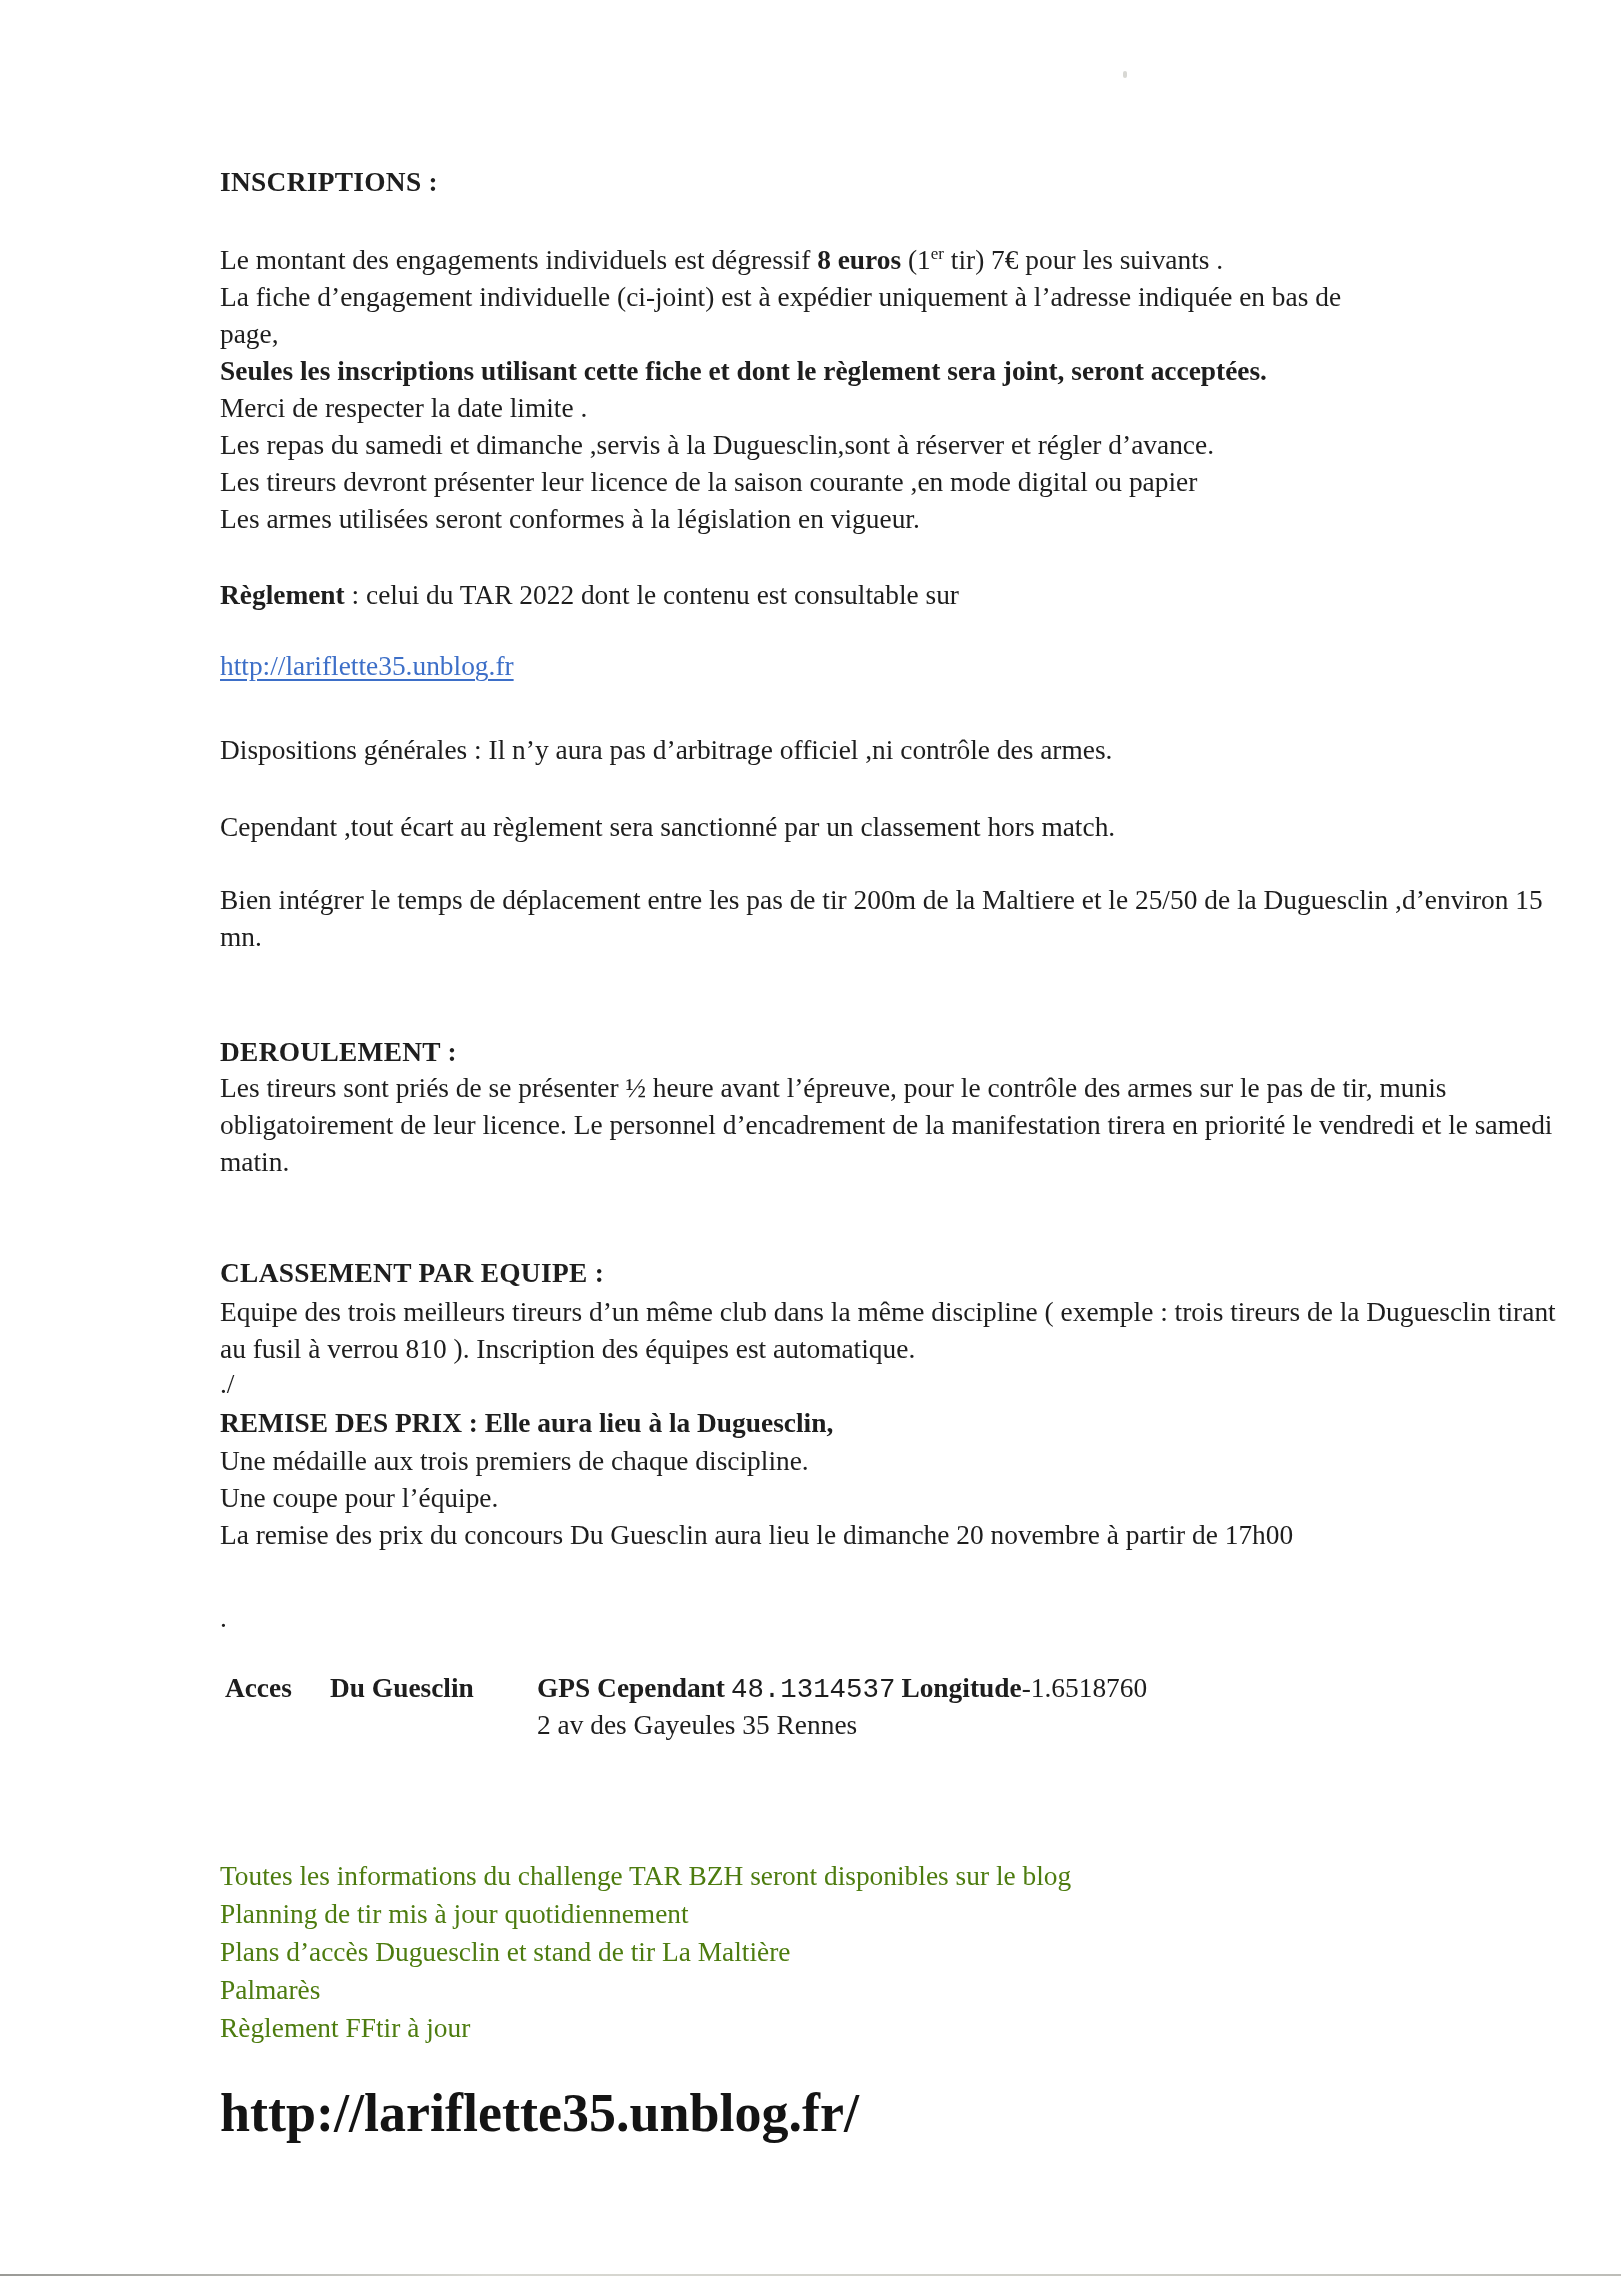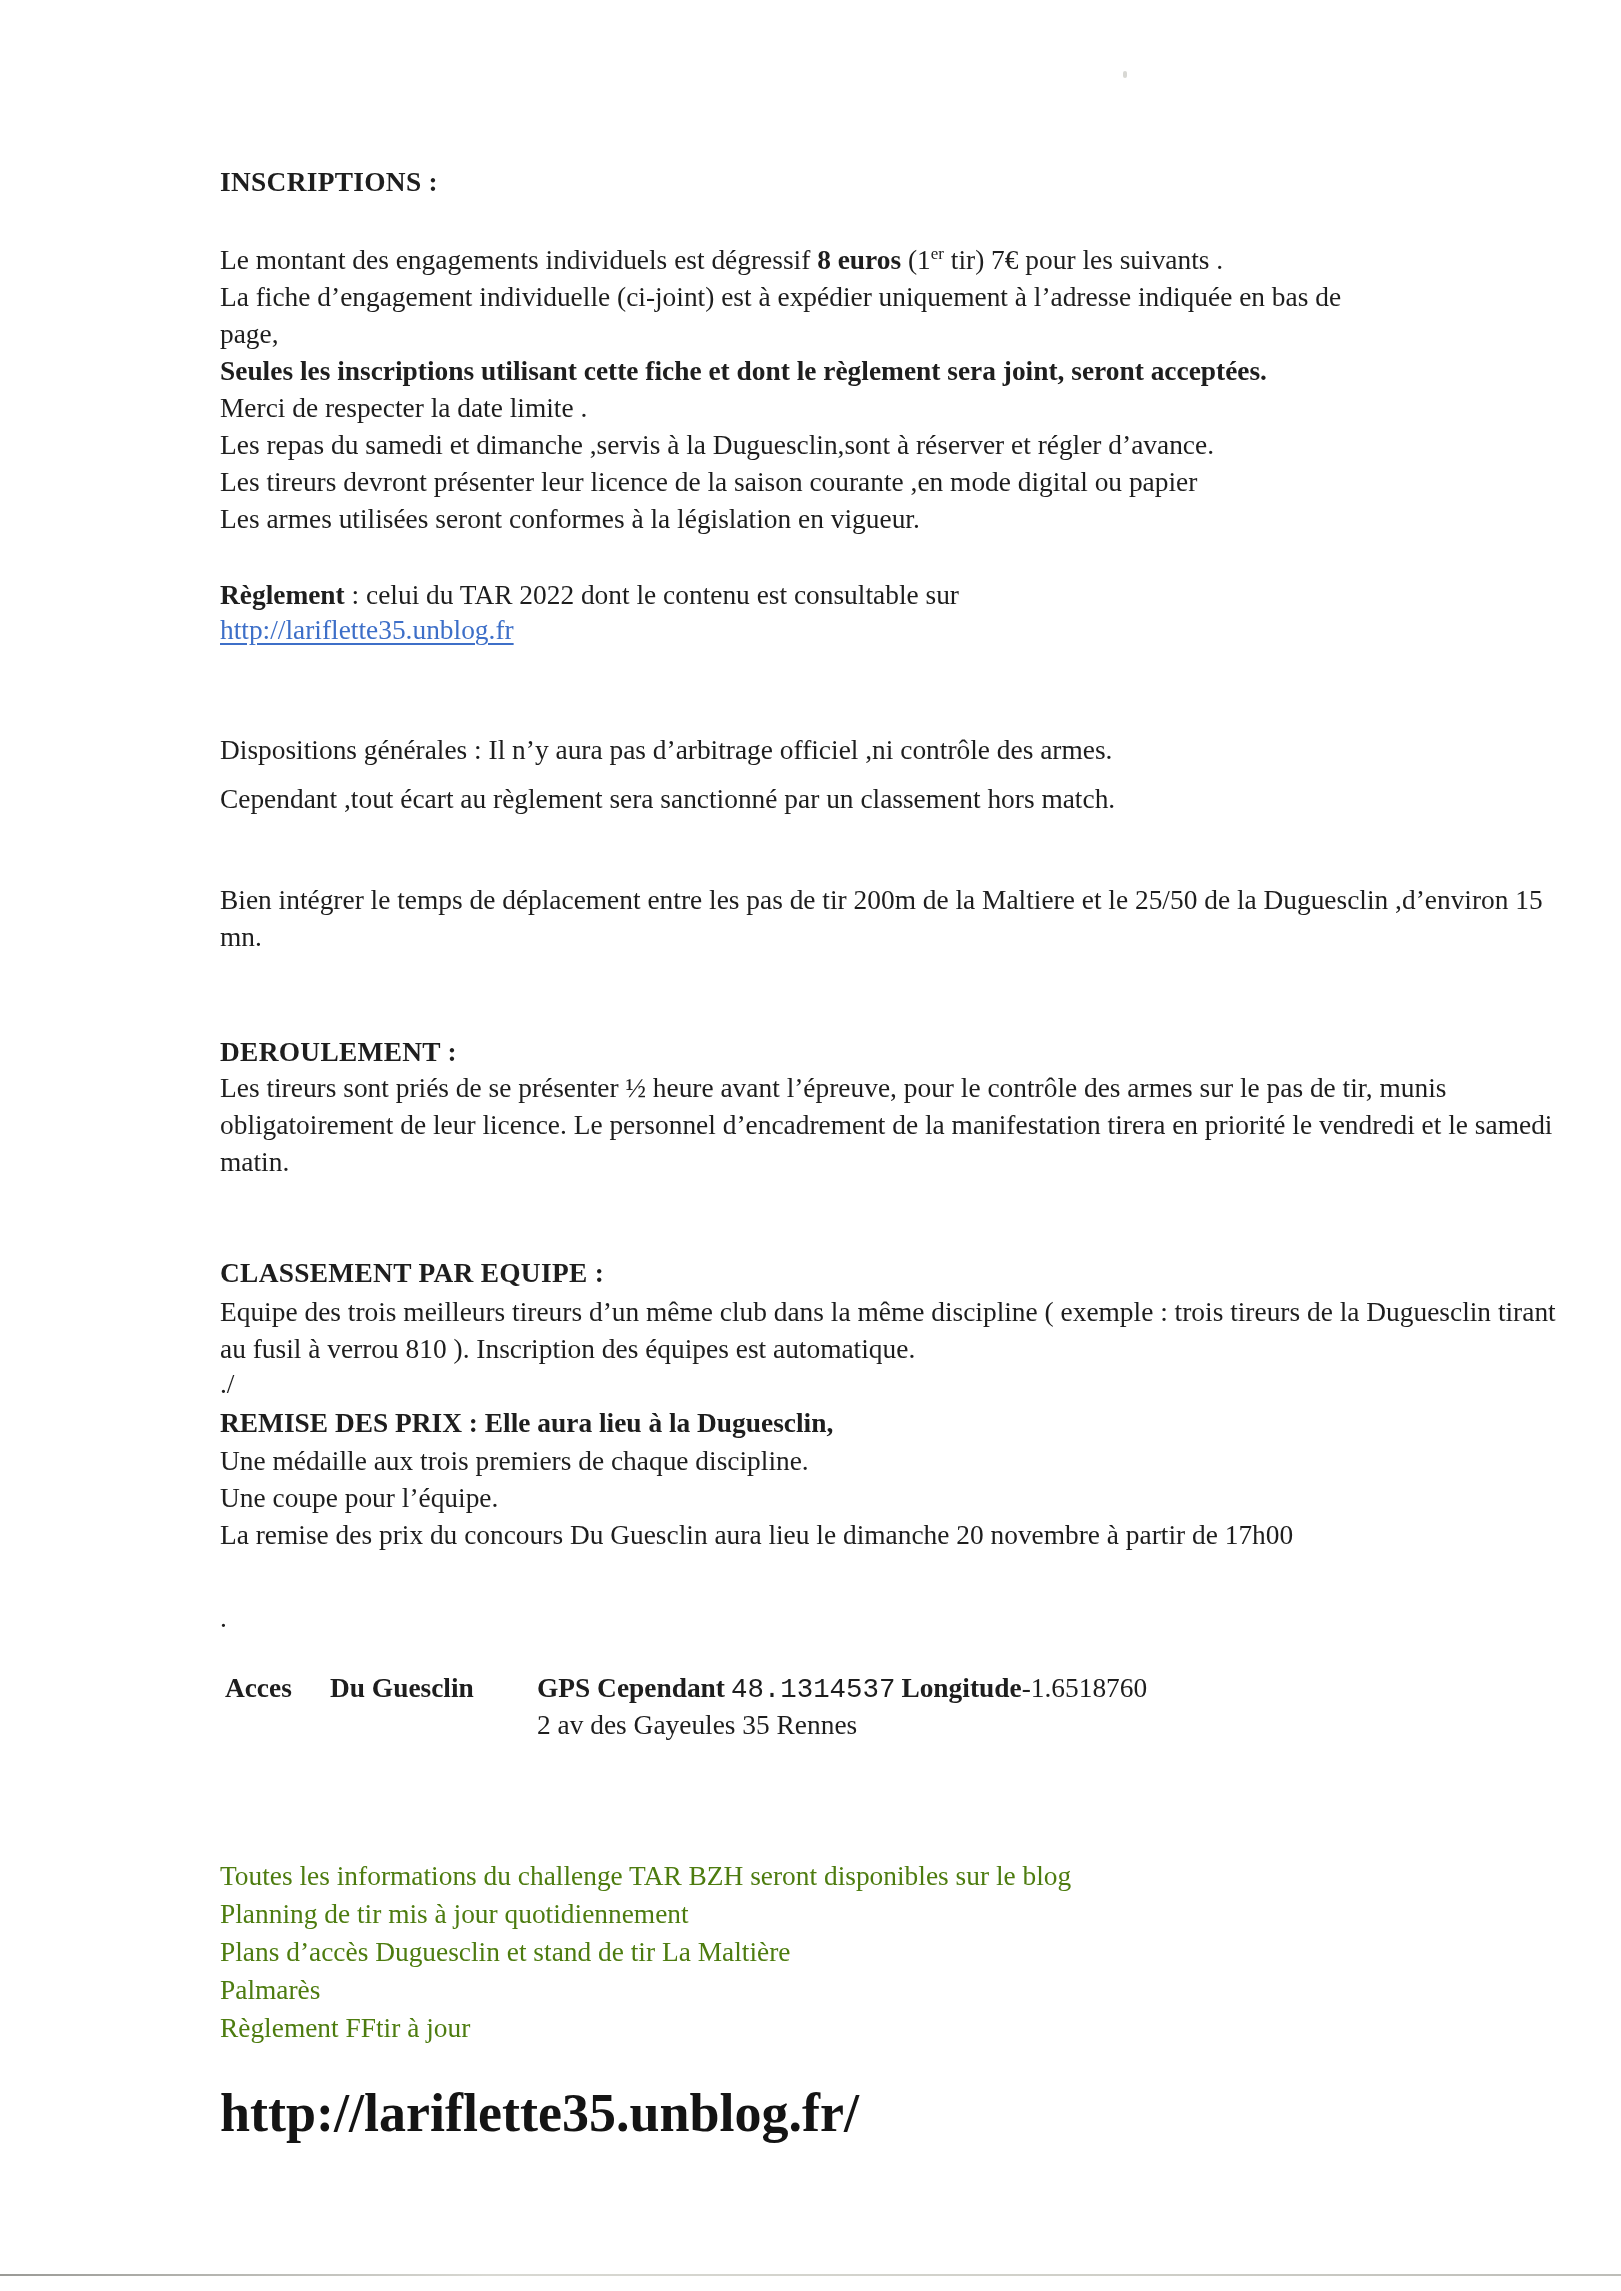--- a/index.html
+++ b/index.html
@@ -69,27 +69,27 @@
     <div>Merci de respecter la date limite  .</div>
     <div>Les repas du samedi et dimanche ,servis à la Duguesclin,sont  à réserver et régler d’avance.</div>
     <div>Les tireurs devront présenter  leur licence de la saison courante ,en mode digital ou papier</div>
     <div>Les armes utilisées seront conformes à la législation en vigueur.</div>
   </div>
 
   <div class="blk" style="top:577px">
     <span class="b">Règlement</span><span> : celui du TAR 2022 dont le contenu est consultable sur</span>
   </div>
 
-  <div class="blk" style="top:612px">
+  <div class="blk" style="top:648px">
     <span class="link">http://lariflette35.unblog.fr</span>
   </div>
 
   <div class="blk" style="top:732px">Dispositions générales : Il n’y aura pas d’arbitrage officiel ,ni contrôle des armes.</div>
 
-  <div class="blk" style="top:781px">Cependant ,tout écart au règlement sera sanctionné par un classement hors match.</div>
+  <div class="blk" style="top:809px">Cependant ,tout écart au règlement sera sanctionné par un classement hors match.</div>
 
   <div class="blk" style="top:882px">Bien intégrer le temps de déplacement entre les pas de tir 200m de la Maltiere et le 25/50 de la Duguesclin ,d’environ 15 mn.</div>
 
   <div class="blk heading" style="top:1034px">DEROULEMENT :</div>
   <div class="blk" style="top:1070px">Les tireurs sont priés de se présenter ½ heure avant l’épreuve, pour le contrôle des armes sur le pas de tir, munis obligatoirement de leur licence. Le personnel d’encadrement de la manifestation tirera en priorité le vendredi et le samedi matin.</div>
 
   <div class="blk heading" style="top:1255px">CLASSEMENT PAR EQUIPE :</div>
   <div class="blk" style="top:1294px">Equipe des trois meilleurs  tireurs d’un même club dans la même discipline ( exemple : trois tireurs de la Duguesclin  tirant au fusil à verrou 810 ). Inscription des équipes est automatique.</div>
   <div class="blk" style="top:1366px">./</div>
 

